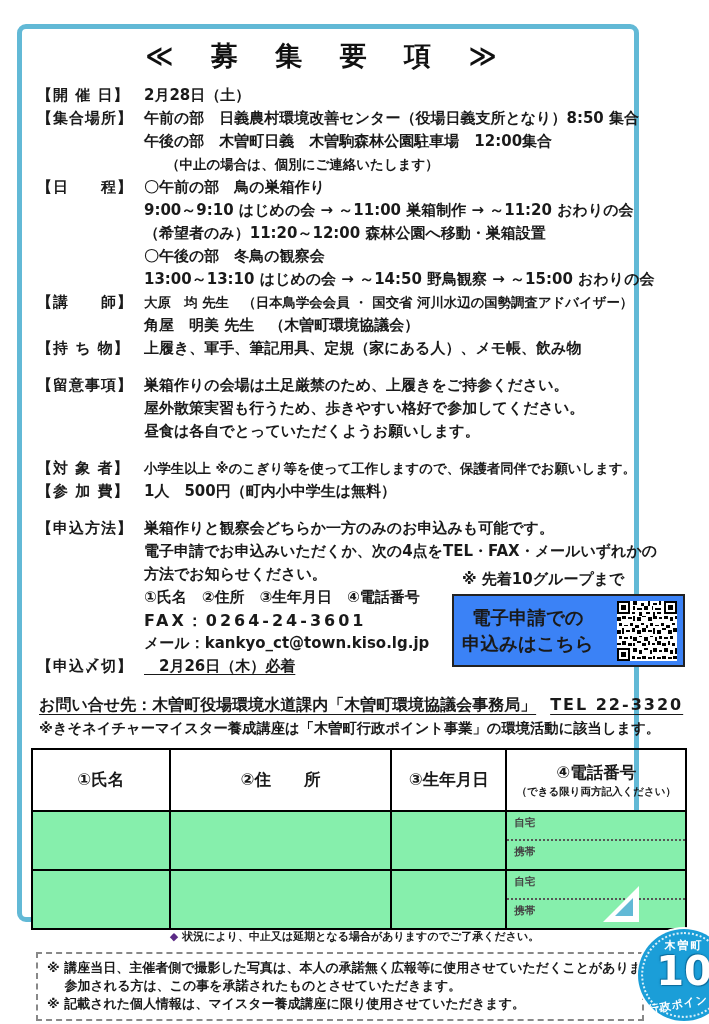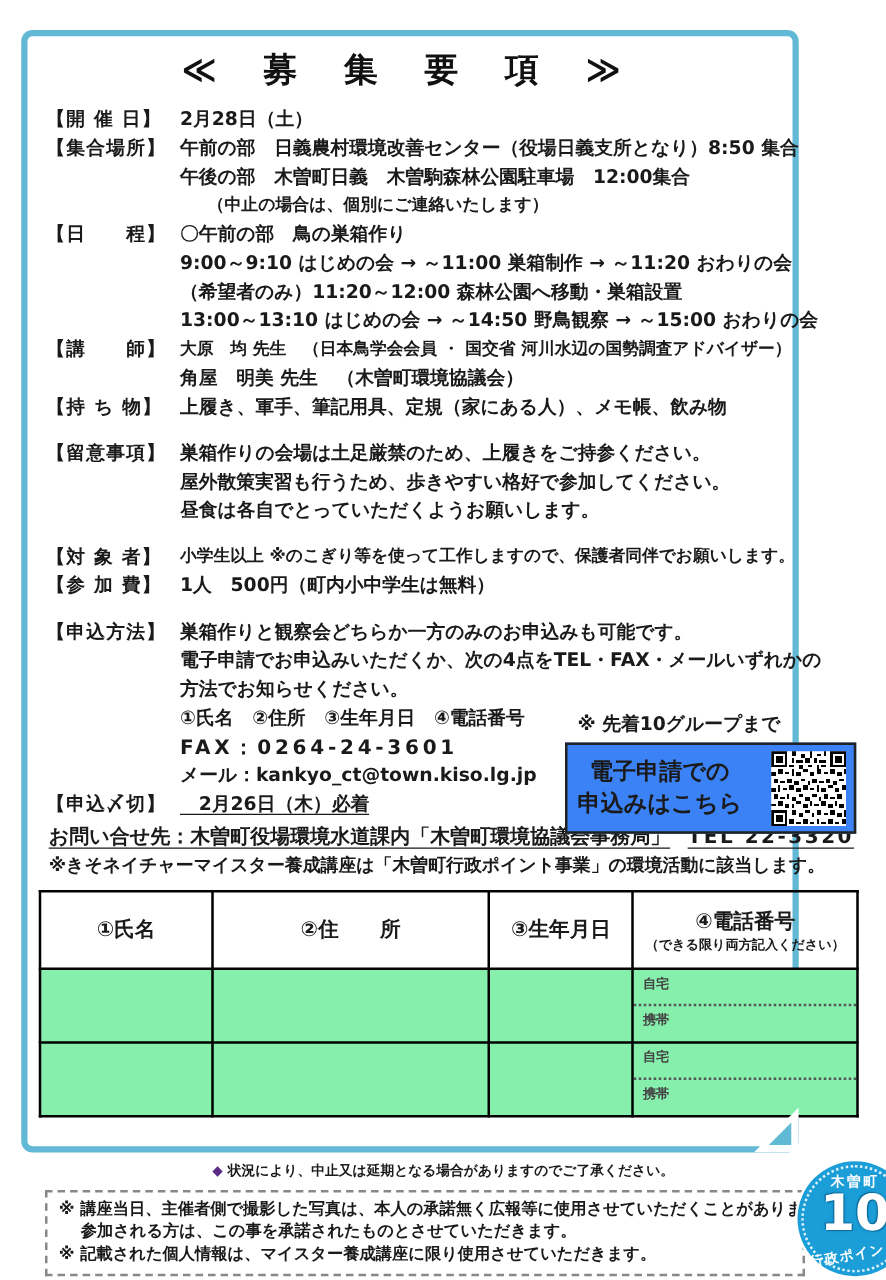--- a/index.html
+++ b/index.html
@@ -38,21 +38,21 @@
   .limit-note{position:absolute;left:462px;top:570px;font-size:15px;font-weight:bold;}
   .qr-panel{
     position:absolute;left:452px;top:594px;width:233px;height:73px;box-sizing:border-box;
     border:2px solid #222;background:#3b82f6;display:flex;align-items:center;
     justify-content:space-between;padding:3px 6px 3px 8px;
   }
   .qr-caption{font-size:18.5px;font-weight:bold;line-height:1.4;text-align:center;white-space:nowrap;}
   .qr-code{width:60px;height:60px;flex-shrink:0;}
 
   
-  .contact{margin:4px 13px 0 17px;font-size:16px;font-weight:bold;
+  .contact{margin:17px 13px 0 17px;font-size:16px;font-weight:bold;
     text-decoration:underline;text-underline-offset:4px;white-space:nowrap;}
   .contact .tel{letter-spacing:2px;margin-left:14px;}
   .contact-note{margin:3px 13px 0 17px;font-size:14.3px;font-weight:bold;white-space:nowrap;}
 
   
   table.app{border-collapse:collapse;margin:10px 6px 0 9px;width:656px;table-layout:fixed;}
   table.app td,table.app th{border:2px solid #000;padding:0;}
   th.c1{width:21%;} th.c2{width:34%;} th.c3{width:17.5%;} th.c4{width:27.5%;}
   table.app thead th{height:60px;font-size:16.5px;font-weight:bold;text-align:center;vertical-align:middle;}
   th .phone-note{display:block;font-size:10.5px;font-weight:bold;margin-top:1px;text-align:center;}
@@ -119,20 +119,21 @@
     <div class="line">
         <span class="label"></span>
         <span class="text">9:00～9:10 はじめの会 → ～11:00 巣箱制作 → ～11:20 おわりの会</span>
       </div>
     <div class="line">
         <span class="label"></span>
         <span class="text">（希望者のみ）11:20～12:00 森林公園へ移動・巣箱設置</span>
       </div>
     <div class="line">
         <span class="label"></span>
+        <span class="text">〇午後の部　冬鳥の観察会</span>
       </div>
     <div class="line">
         <span class="label"></span>
         <span class="text">13:00～13:10 はじめの会 → ～14:50 野鳥観察 → ～15:00 おわりの会</span>
       </div>
     <div class="line long">
         <span class="label">【講　　師】</span>
         <span class="text">大原　均 先生　（日本鳥学会会員 ・ 国交省 河川水辺の国勢調査アドバイザー）</span>
       </div>
     <div class="line">

